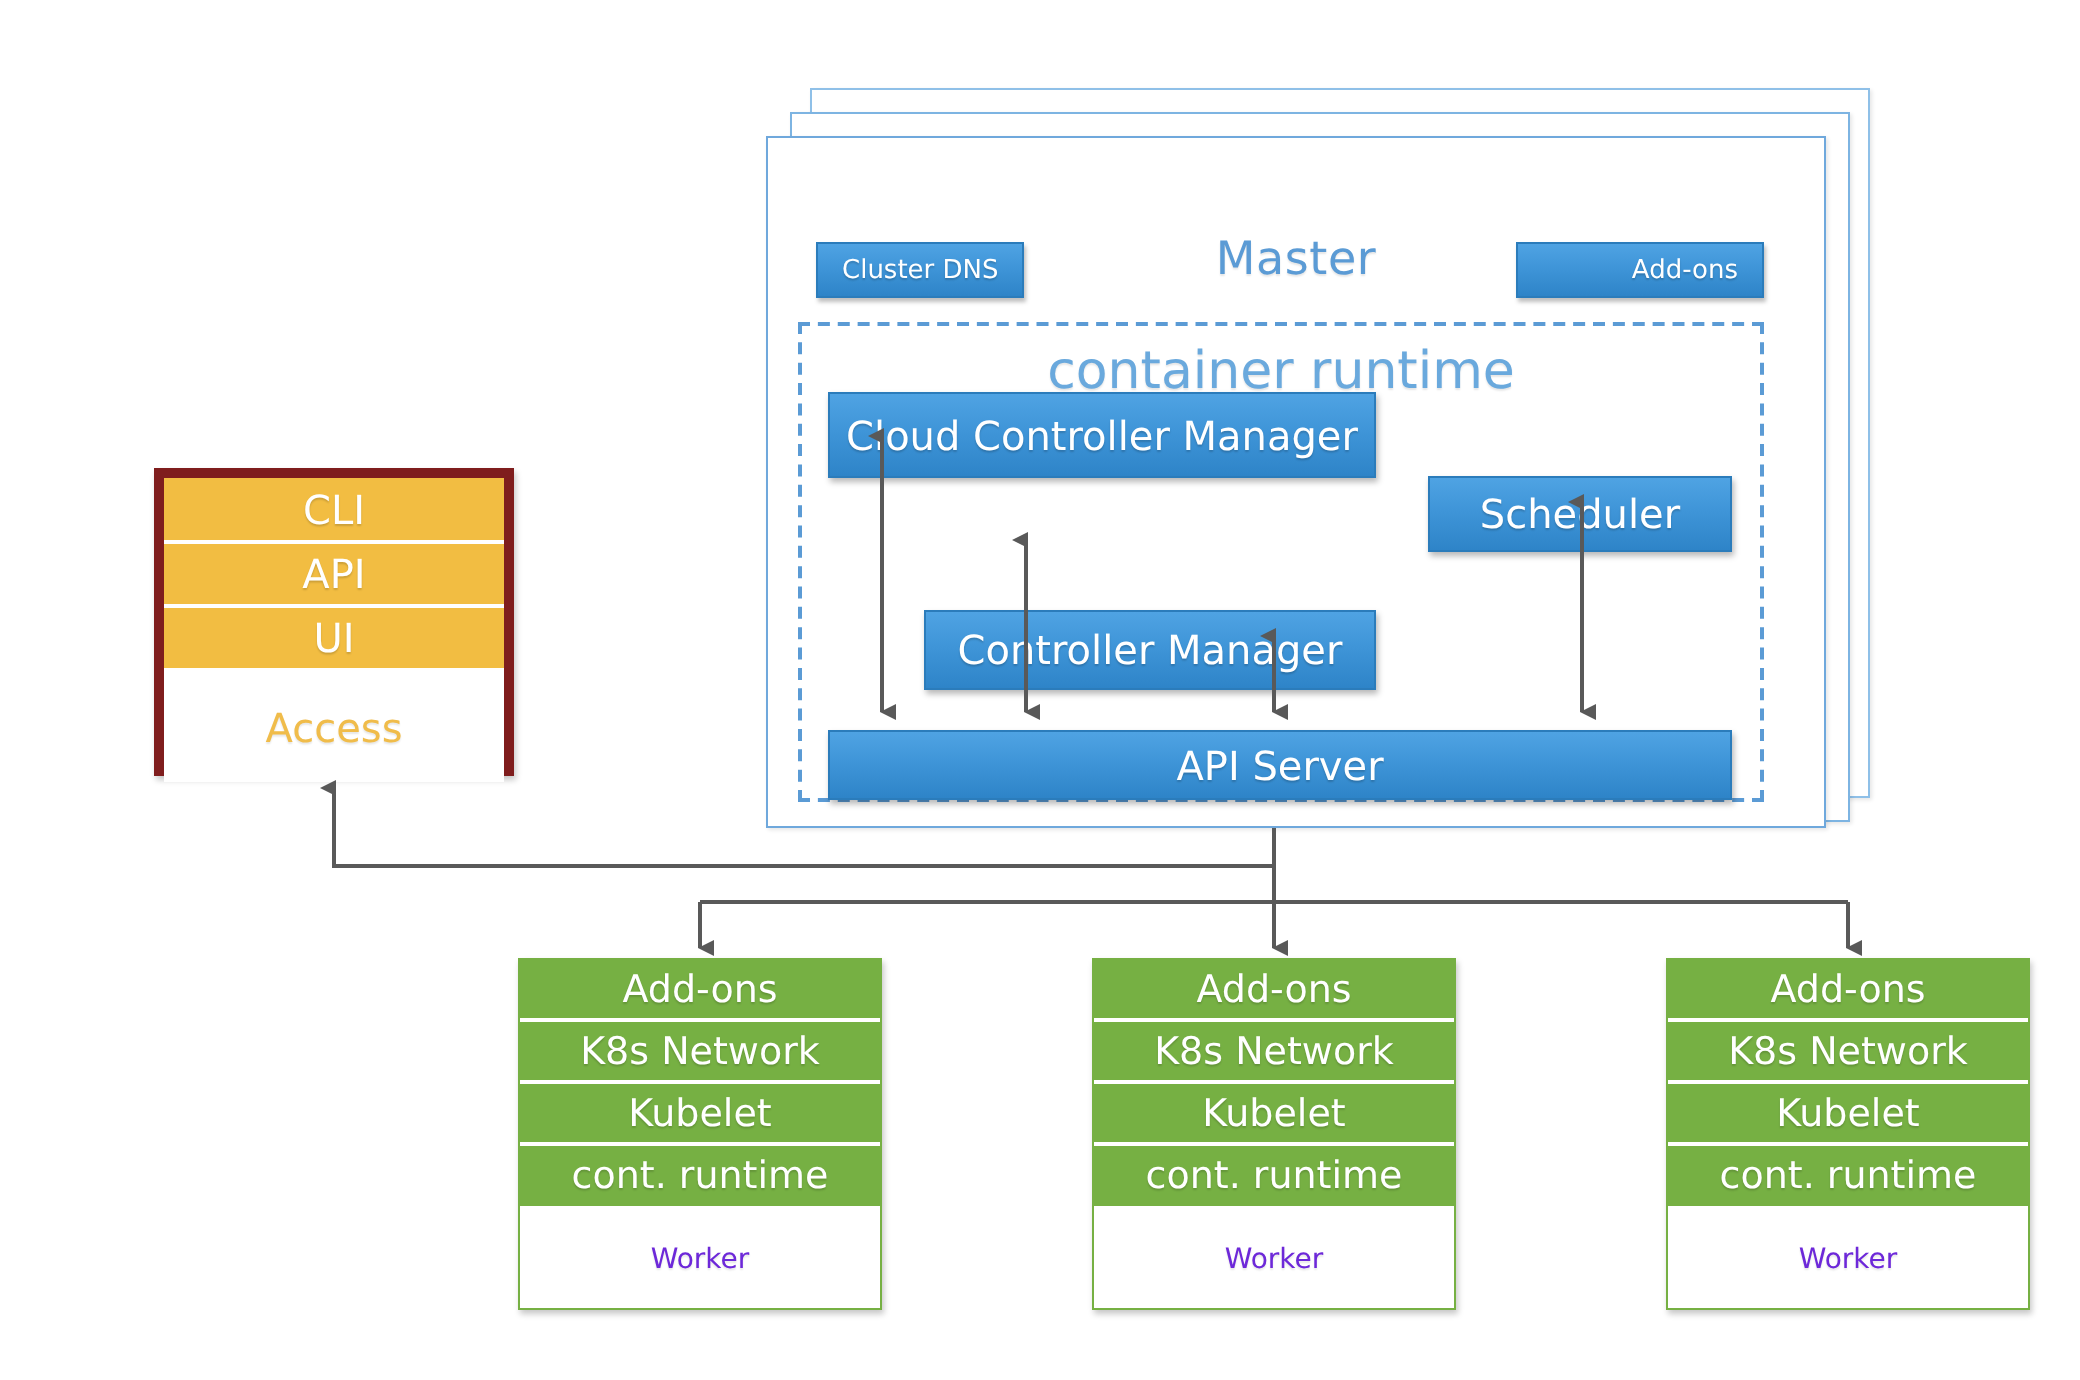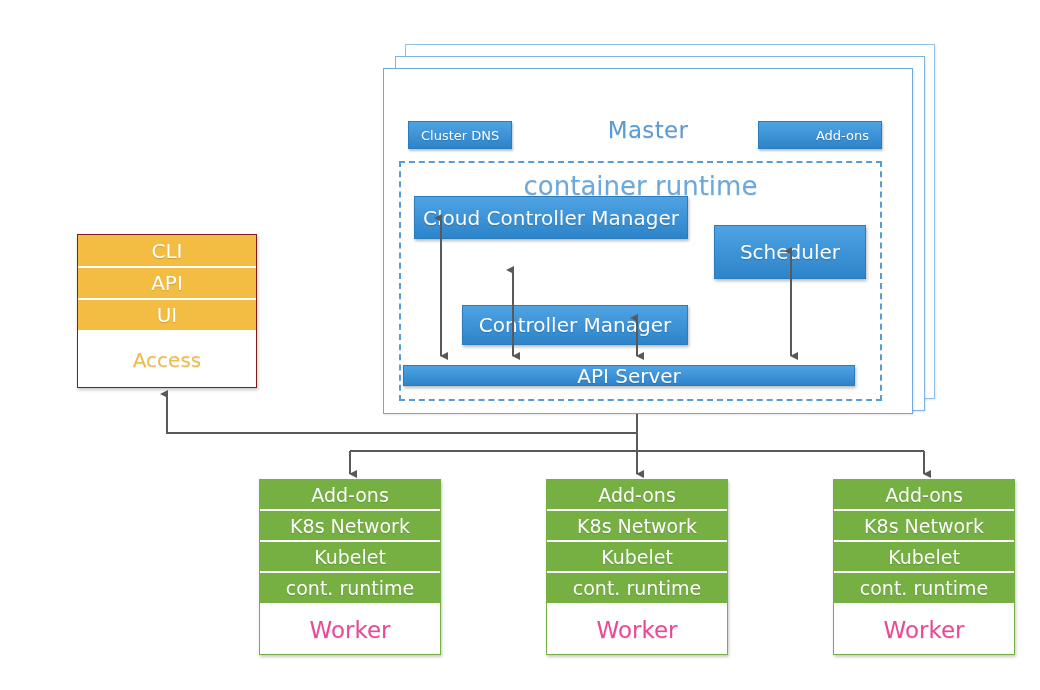--- a/index.html
+++ b/index.html
@@ -76,21 +76,21 @@
   .blue-box.small {
     font-size: 13px;
     box-shadow: 1px 2px 2px rgba(0,0,0,0.25);
   }
   .blue-box.small.left  { justify-content: flex-start; padding-left: 12px; }
   .blue-box.small.right { justify-content: flex-end;   padding-right: 12px; }
 
   
   .stack-wrap {
     background: #d946ef;
-    border: 1px solid #7f1d1d;
+    border: 5px solid #7f1d1d;
     box-shadow: 1px 2px 3px rgba(0,0,0,0.22);
   }
   .orange-row {
     background: #f2bd42;
     color: #ffffff;
     display: flex;
     align-items: center;
     justify-content: center;
     font-size: 20px;
     text-shadow: 0 1px 1px rgba(0,0,0,0.16);
@@ -119,25 +119,25 @@
     display: flex;
     align-items: center;
     justify-content: center;
     font-size: 19px;
     text-shadow: 0 1px 1px rgba(0,0,0,0.16);
     border-bottom: 2px solid #ffffff;
     box-sizing: border-box;
   }
   .green-label {
     background: #ffffff;
-    color: #ec4899;
-    display: flex;
-    align-items: center;
-    justify-content: center;
-    font-size: 23px;
+    color: #6d28d9;
+    display: flex;
+    align-items: center;
+    justify-content: center;
+    font-size: 14px;
     text-shadow: 0 1px 1px rgba(0,0,0,0.10);
   }
 
   
   #connectors {
     position: absolute;
     left: 0; top: 0;
     width: 1040px; height: 690px;
     pointer-events: none;
   }
@@ -160,23 +160,23 @@
 
     <div class="abs dashed-box" style="left:15px; top:92px; width:483px; height:240px;">
       <div class="runtime-title">container runtime</div>
     </div>
 
     <div class="abs blue-box" style="left:30px; top:127px; width:274px; height:43px;">Cloud Controller Manager</div>
 
     <div class="abs blue-box" style="left:78px; top:188px; width:226px; height:40px;margin-top:48px;">Controller Manager</div>
 
 
-    <div class="abs blue-box" style="left:330px; top:156px; width:152px; height:54px;">Scheduler</div>
-
-    <div class="abs blue-box" style="left:19px; top:296px; width:452px; height:21px;">API Server</div>
+    <div class="abs blue-box" style="left:330px; top:169px; width:152px; height:38px;">Scheduler</div>
+
+    <div class="abs blue-box" style="left:30px; top:296px; width:452px; height:35px;">API Server</div>
   </div>
 
   <div class="abs stack-wrap" style="left:77px; top:234px; width:180px; height:154px;">
     <div class="orange-row" style="height:33px;">CLI</div>
     <div class="orange-row" style="height:32px;">API</div>
     <div class="orange-row" style="height:32px;">UI</div>
     <div class="orange-label" style="height:55px;">Access</div>
   </div>
 
   <div class="abs worker-wrap" style="left:259px; top:479px; width:182px; height:176px;">

